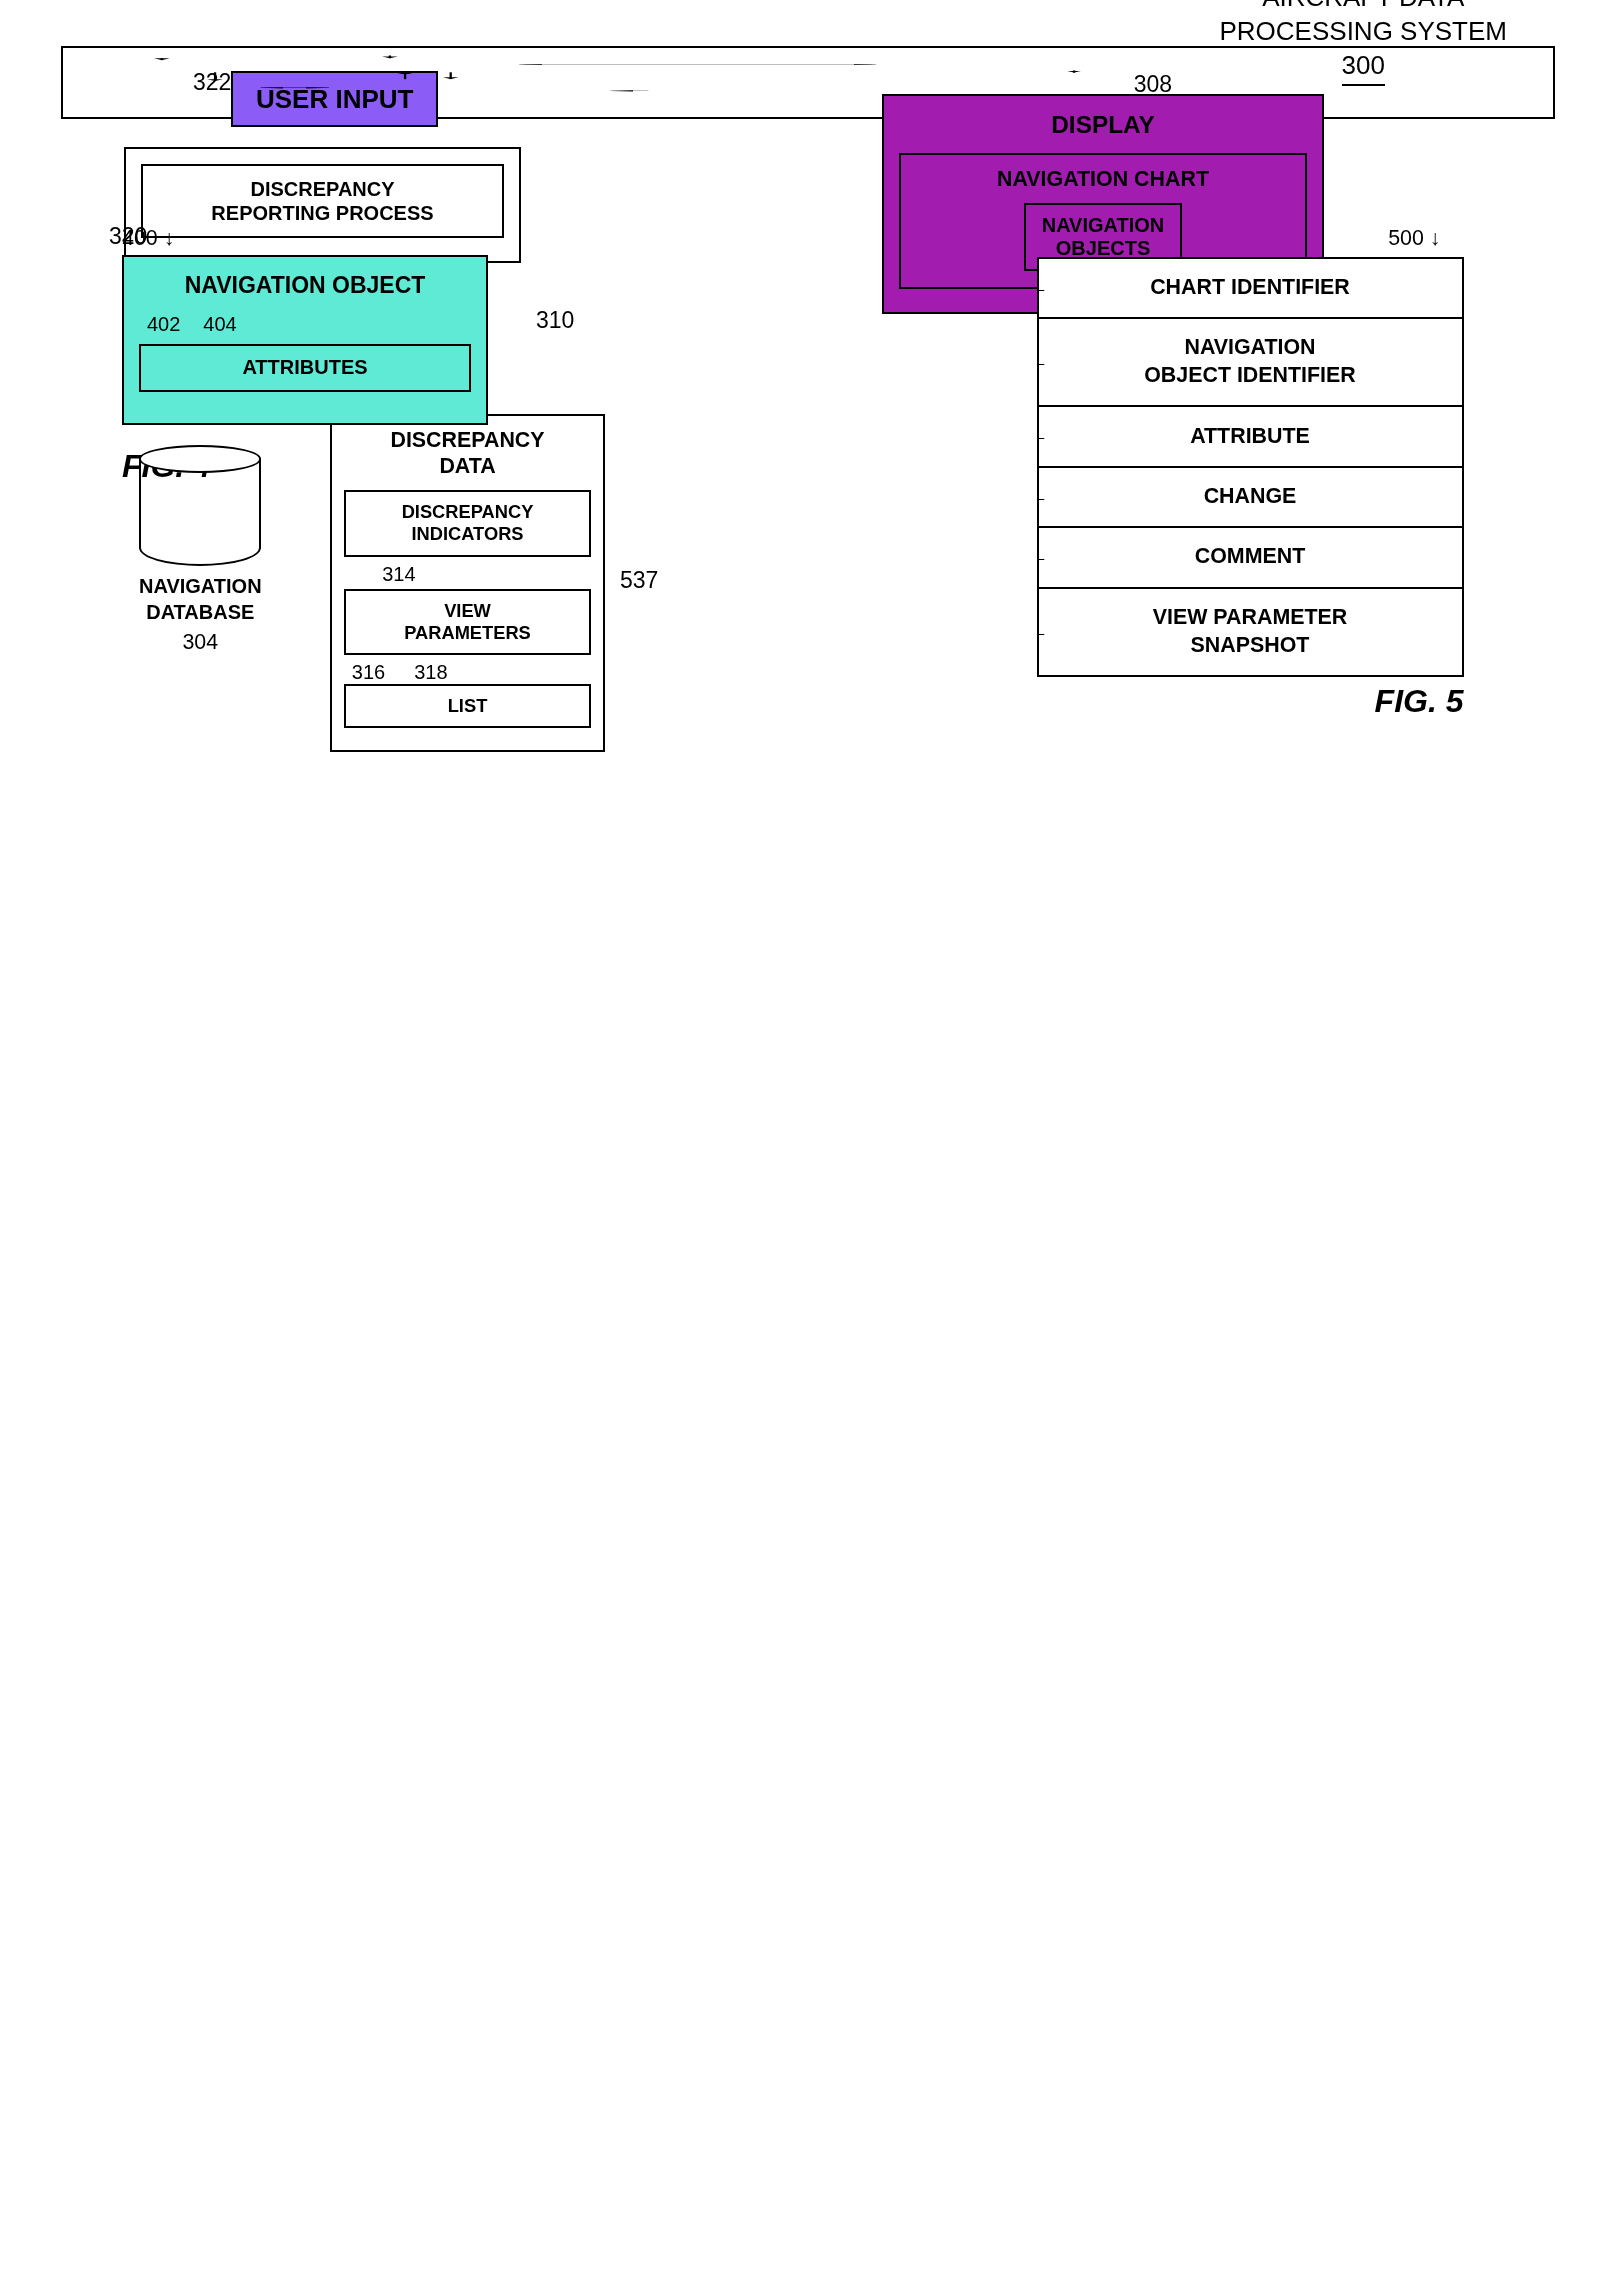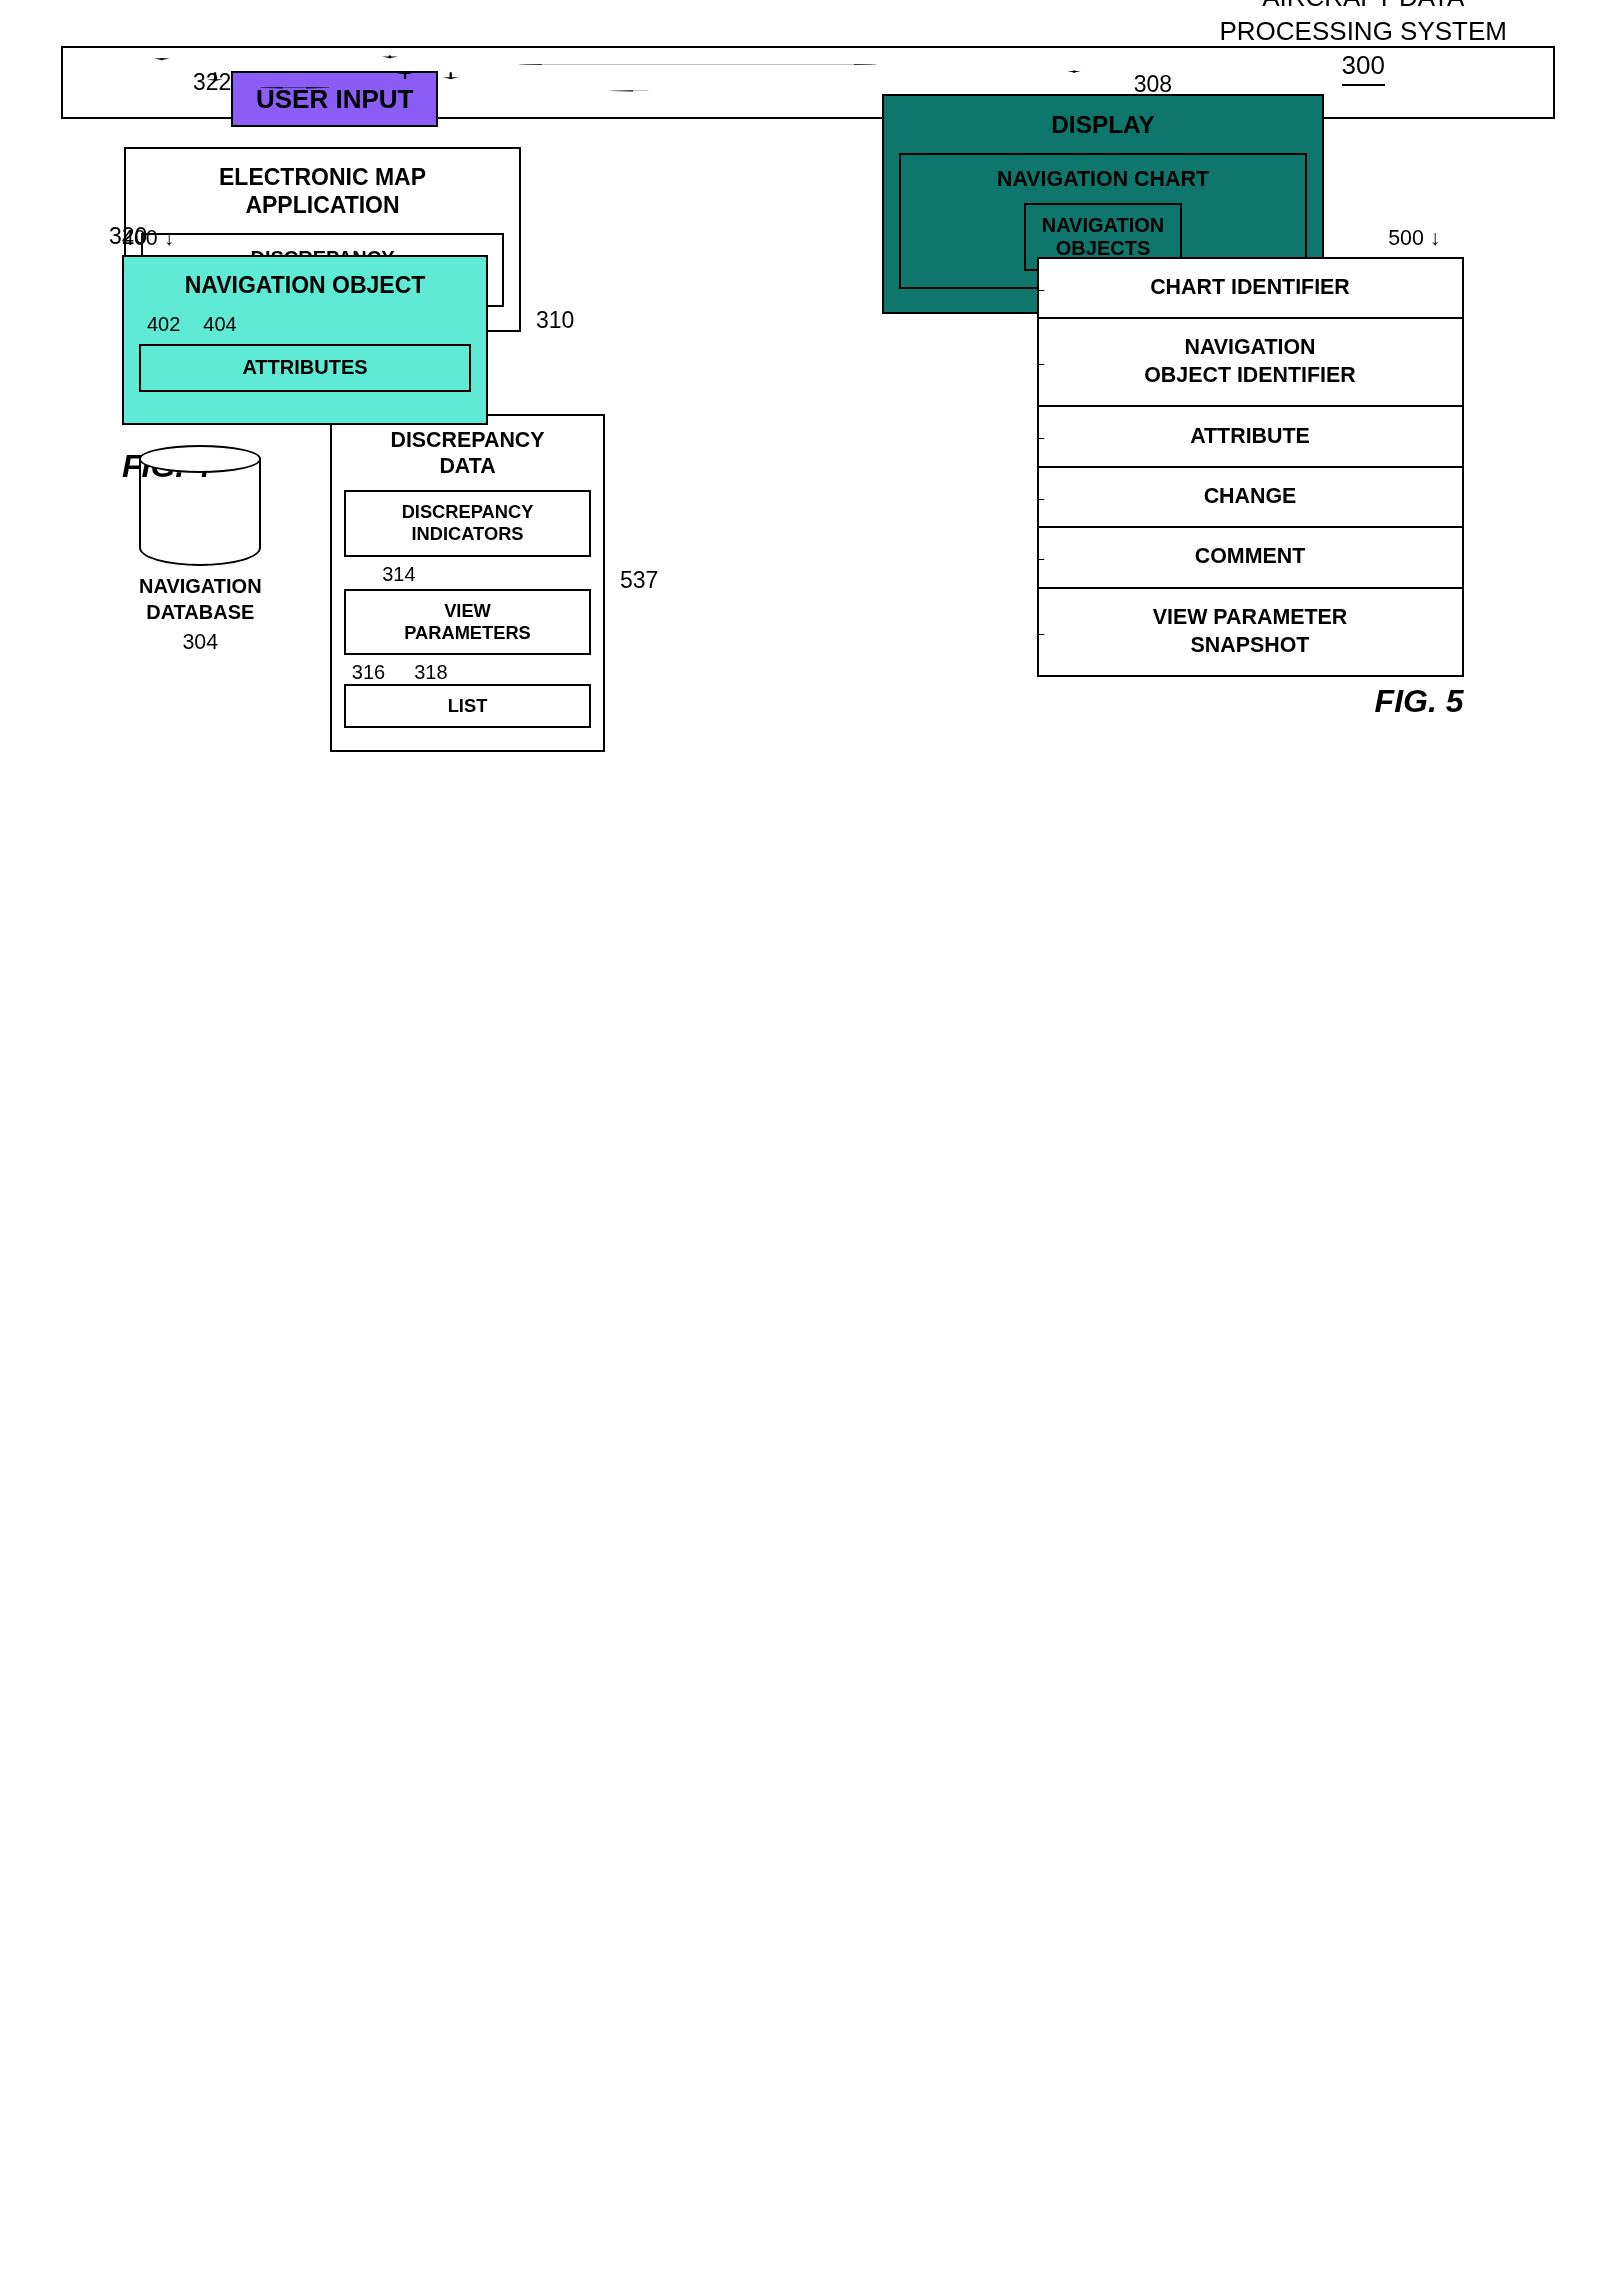--- a/index.html
+++ b/index.html
@@ -172,21 +172,21 @@
     }
 
     
     .display-box {
       position: absolute;
       top: 46px;
       right: 229px;
       border: 2.3px solid #000;
       width: 442px;
       padding: 15.3px 15.3px 23px 15.3px;
-      background: #0f766e;
+      background: #a21caf;
     }
     .display-title {
       font-size: 24.4px;
       font-weight: bold;
       text-align: center;
       margin-bottom: 13.7px;
     }
     .nav-chart-box {
       border: 2.3px solid #000;
       padding: 12.2px 12.2px 15.3px 12.2px;
@@ -329,21 +329,20 @@
     </div>
   </div>
 
   <div class="label-322">322</div>
 
   <div class="user-input-box">USER INPUT</div>
 
   <div class="label-302">302</div>
 
   <div class="ema-box">
-    <div class="ema-title">ELECTRONIC MAP APPLICATION</div>
     <div class="drp-box">DISCREPANCY<br>REPORTING PROCESS</div>
   </div>
   <div class="label-320">320</div>
 
   <div class="nav-db-group">
     <div class="cylinder">
       <div class="cyl-top"></div>
       <div class="cyl-body"></div>
     </div>
     <div class="nav-db-label">NAVIGATION<br>DATABASE</div>

